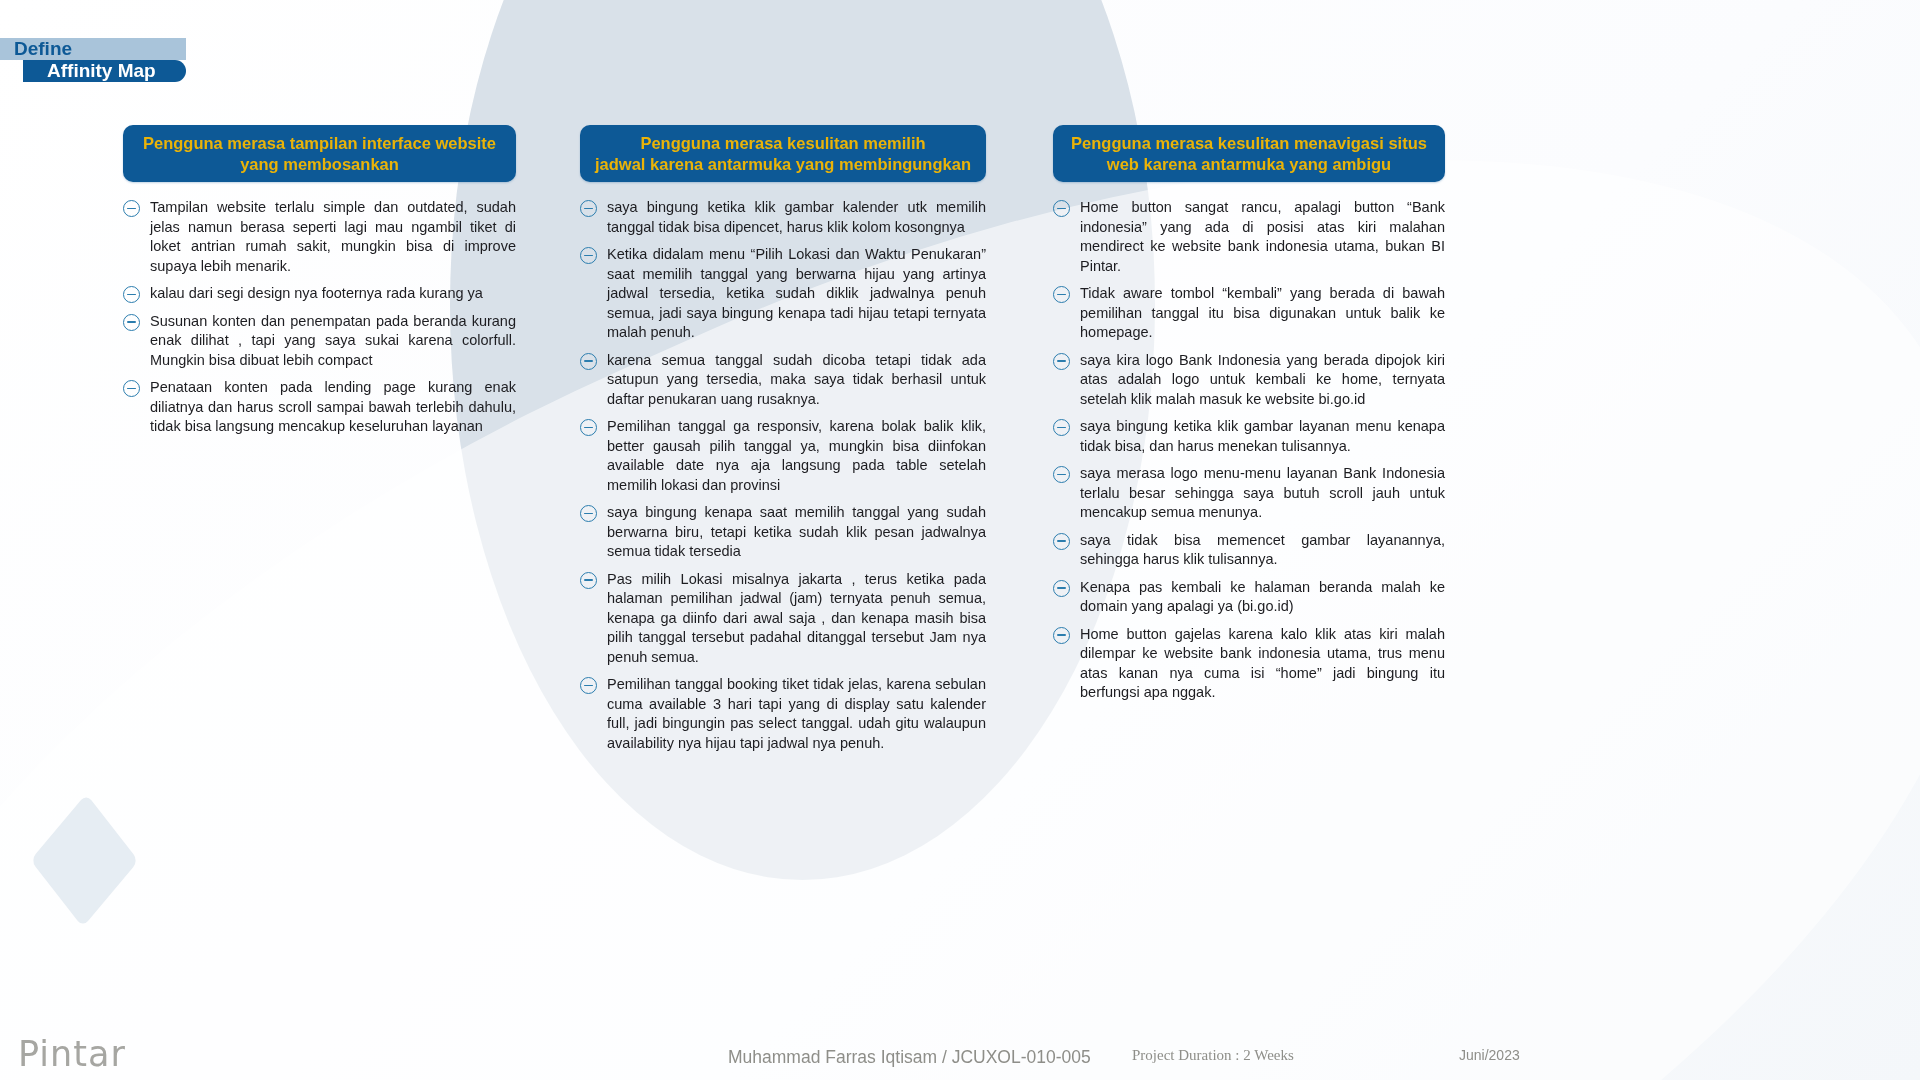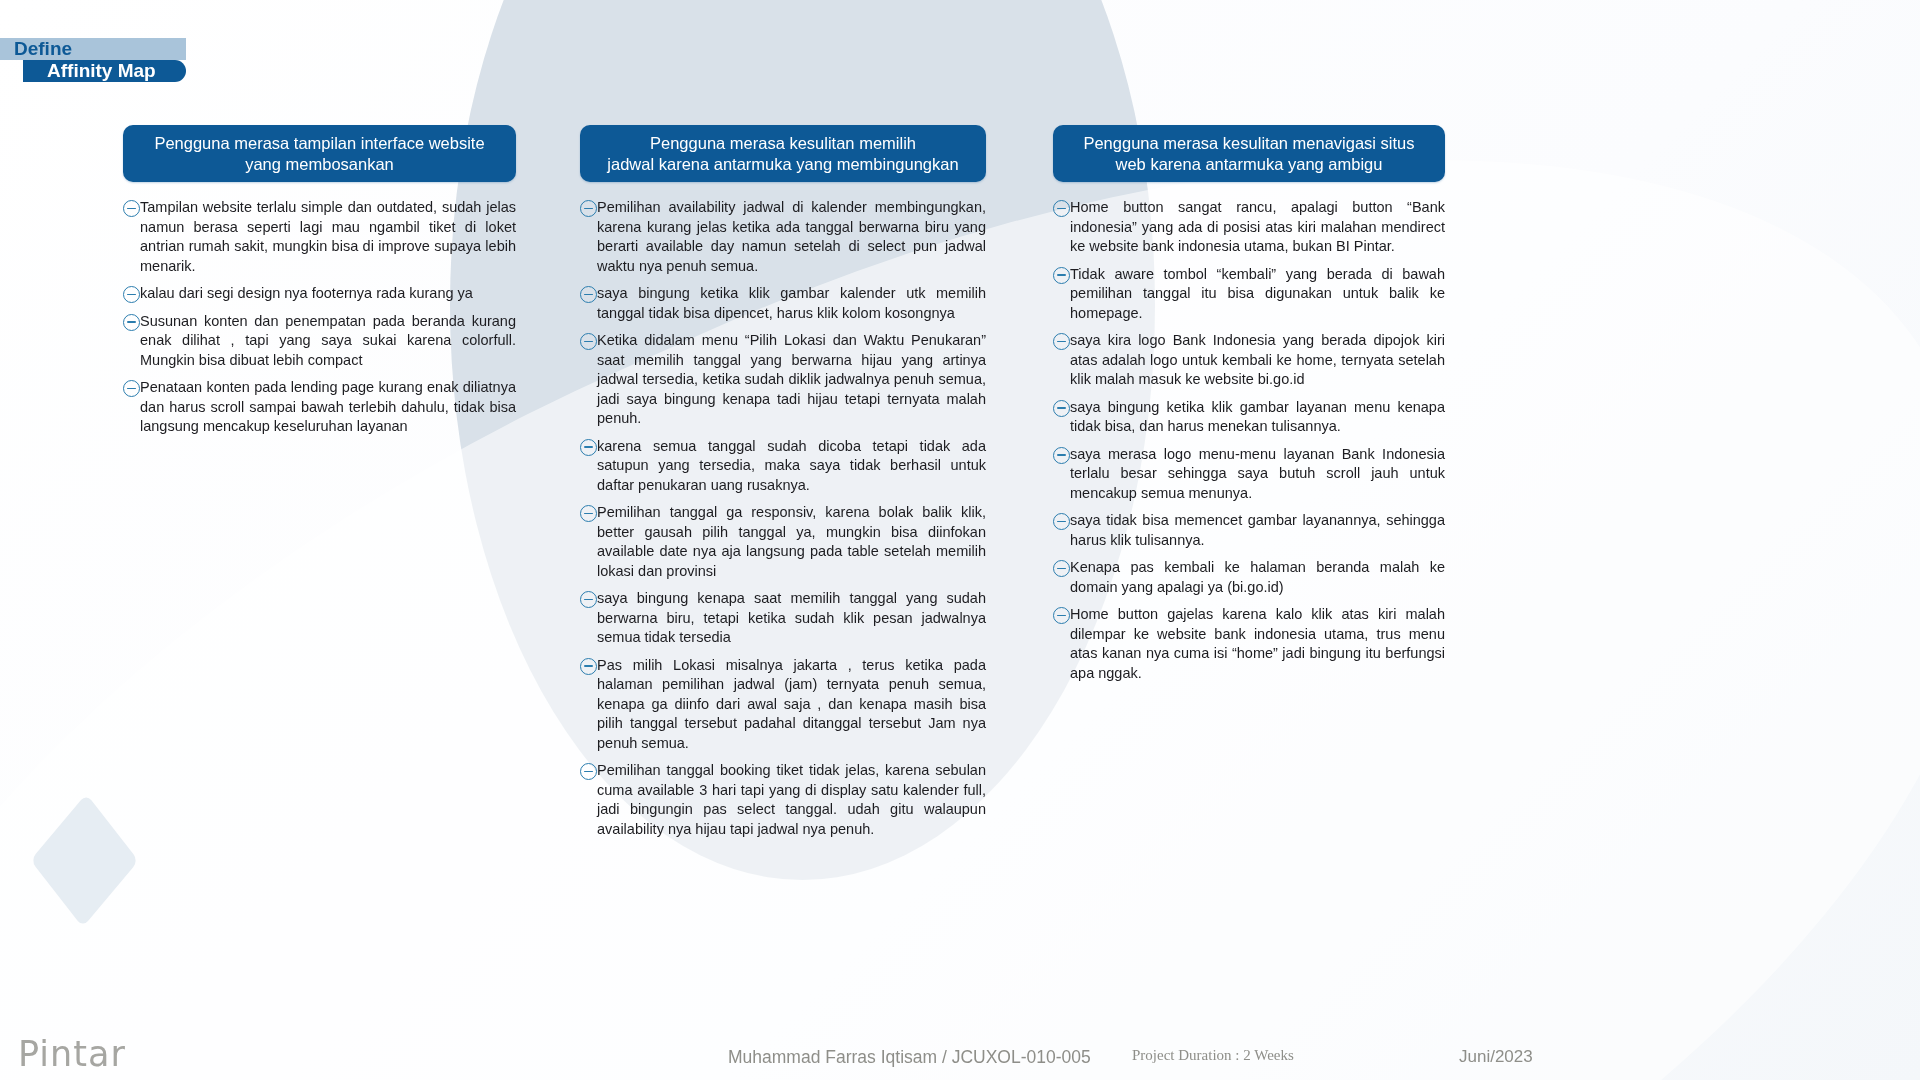--- a/index.html
+++ b/index.html
@@ -19,37 +19,37 @@
   .tab-inactive{background:var(--tab_inactive_bg,#a9c4da);color:var(--primary,#0d5996);
                 padding:0 24px 0 14px;}
   .tab-active{background:var(--primary,#0d5996);color:#ffffff;padding:0 30px 0 24px;
               border-radius:0 23px 23px 0;margin-left:23px;}
   
   .column{position:absolute;top:125px;}
   .col1{left:123px;width:393px;}
   .col2{left:580px;width:406px;}
   .col3{left:1053px;width:392px;}
   .col-header{box-sizing:border-box;min-height:57px;background:var(--primary,#0d5996);
-              color:#ffffff;font-weight:normal;font-size:16.5px;line-height:21px;
+              color:#eab308;font-weight:bold;font-size:16.5px;line-height:21px;
               border-radius:10px;display:flex;align-items:center;justify-content:center;
               text-align:center;white-space:pre-line;padding:7px 9px;margin-bottom:16px;
               box-shadow:0 1px 2px rgba(13,89,150,0.25);}
-  .item{display:flex;margin-bottom:8px;}
+  .item{display:flex;gap:10px;margin-bottom:8px;}
   .minus-icon{box-sizing:border-box;flex:0 0 auto;width:17px;height:17px;margin-top:2px;
               border:1.8px solid var(--icon,#2b7dae);border-radius:50%;position:relative;background:transparent;}
   .minus-icon::after{content:"";position:absolute;left:3px;right:3px;top:50%;height:1.8px;
               margin-top:-0.9px;background:var(--icon,#2b7dae);border-radius:1px;}
   .item-text{flex:1;font-size:14.5px;line-height:19.5px;color:var(--text,#1d1d21);
              text-align:justify;}
   
   .logo{position:absolute;left:18px;top:1034px;font-size:35px;color:#a6a6a2;
         letter-spacing:1px;font-family:"DejaVu Sans",sans-serif;font-weight:normal;}
   .f-author{position:absolute;left:728px;top:1047px;font-size:17.5px;color:var(--footer_text,#8e8e89);}
   .f-duration{position:absolute;left:1132px;top:1047px;font-size:15px;color:var(--footer_text,#8e8e89);font-family:Liberation Serif, serif;}
-  .f-date{position:absolute;left:1459px;top:1047px;font-size:17px;color:var(--footer_text,#8e8e89);}
+  .f-date{position:absolute;left:1459px;top:1047px;font-size:14px;color:var(--footer_text,#8e8e89);}
 </style>
 </head>
 <body>
 
 <div class="canvas">
   <div class="blob1"></div>
   <div class="blob2"></div>
   <div class="tri"></div>
 
   <div class="tabbar">
@@ -74,24 +74,20 @@
           <span class="item-text">Susunan konten dan penempatan pada beranda kurang enak dilihat , tapi yang saya sukai karena colorfull. Mungkin bisa dibuat lebih compact</span>
         </div>
         <div class="item">
           <span class="minus-icon"></span>
           <span class="item-text">Penataan konten pada lending page kurang enak diliatnya dan harus scroll sampai bawah terlebih dahulu, tidak bisa langsung mencakup keseluruhan layanan</span>
         </div>
       </div>
       <div class="column col2">
         <div class="col-header">Pengguna merasa kesulitan memilih
 jadwal karena antarmuka yang membingungkan</div>
-        <div class="item">
-          <span class="minus-icon"></span>
-          <span class="item-text">Pemilihan availability jadwal di kalender membingungkan, karena kurang jelas ketika ada tanggal berwarna biru yang berarti available day namun setelah di select pun jadwal waktu nya penuh semua.</span>
-        </div>
         <div class="item">
           <span class="minus-icon"></span>
           <span class="item-text">saya bingung ketika klik gambar kalender utk memilih tanggal tidak bisa dipencet, harus klik kolom kosongnya</span>
         </div>
         <div class="item">
           <span class="minus-icon"></span>
           <span class="item-text">Ketika didalam menu “Pilih Lokasi dan Waktu Penukaran” saat memilih tanggal yang berwarna hijau yang artinya jadwal tersedia, ketika sudah diklik jadwalnya penuh semua, jadi saya bingung kenapa tadi hijau tetapi ternyata malah penuh.</span>
         </div>
         <div class="item">
           <span class="minus-icon"></span>

